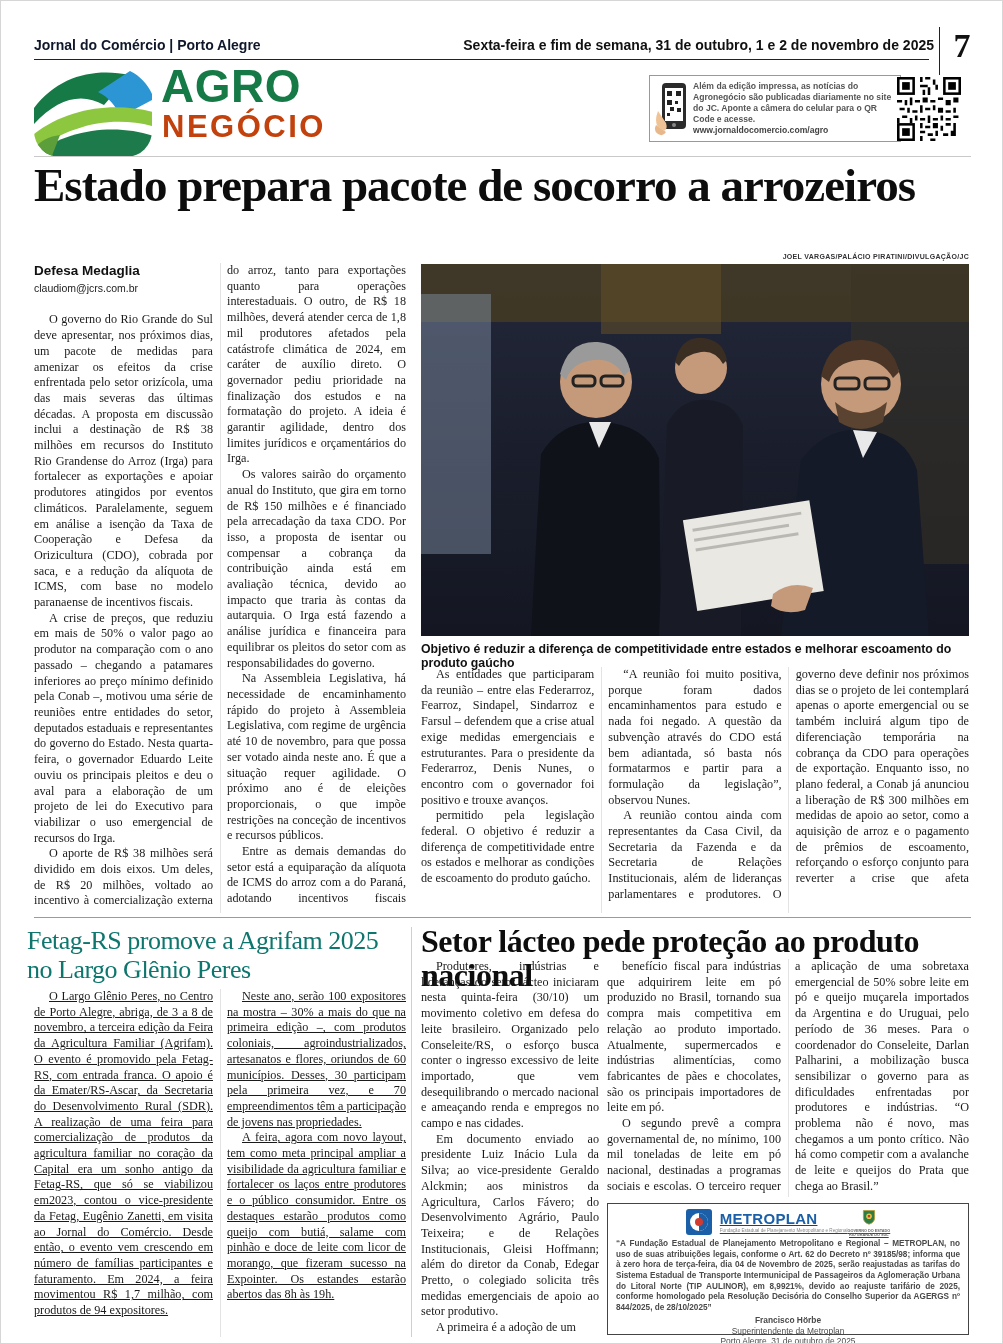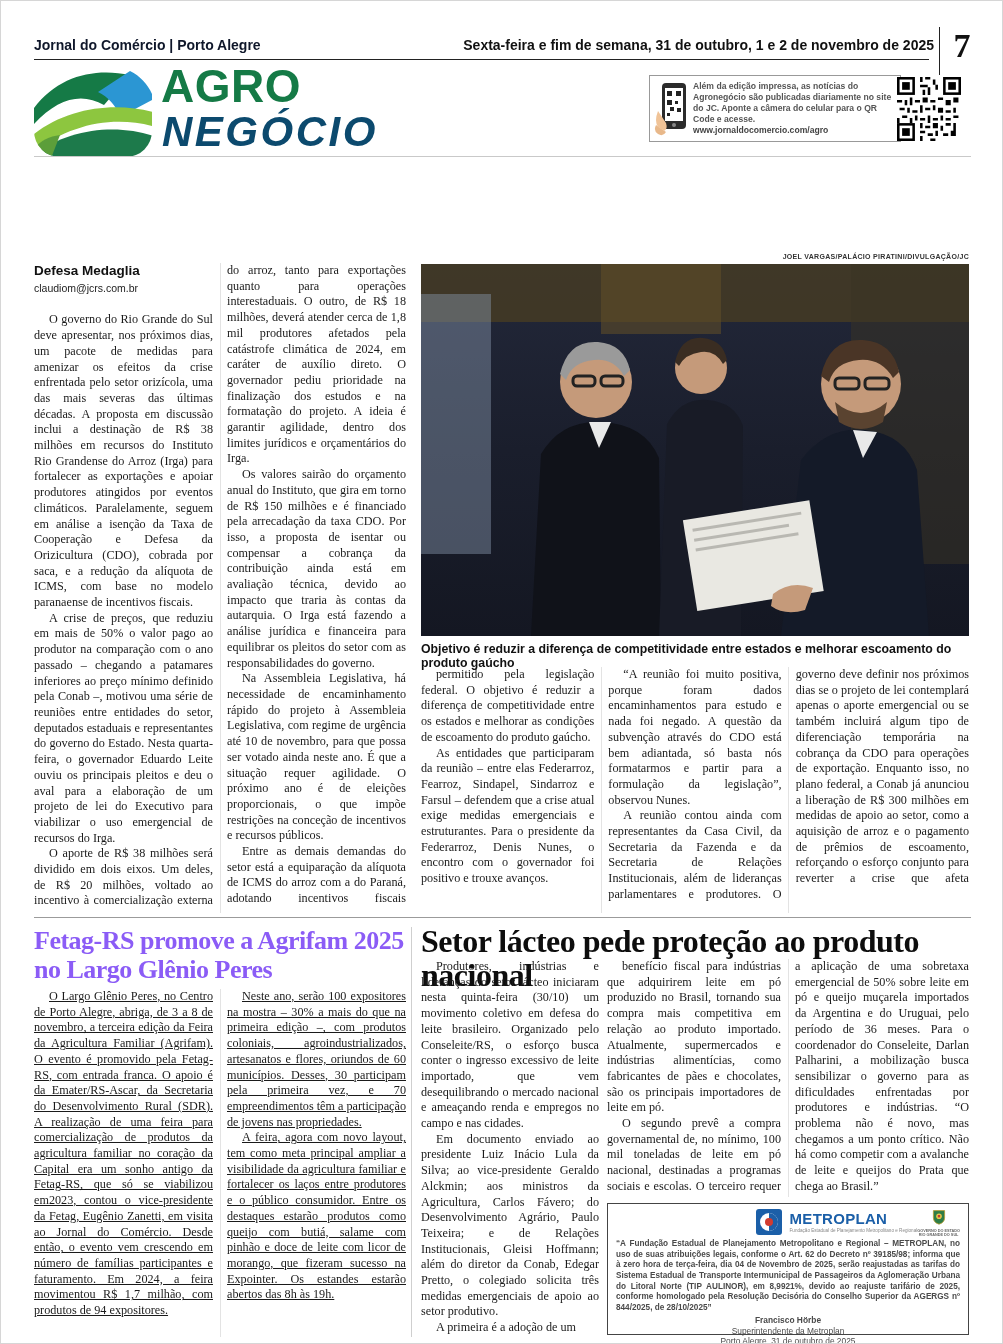--- a/index.html
+++ b/index.html
@@ -18,22 +18,22 @@
   .pagenum-rule { position:absolute; right:62px; top:26px; width:1px; height:48px; background:#222; }
   .pagenum { position:absolute; right:20px; top:26px; width:40px; text-align:center;
     font-family:"Liberation Serif", serif; font-weight:bold; font-size:34px; color:#111; }
 
   
   .logo-mark { position:absolute; left:33px; top:64px; width:118px; height:92px; }
   .logo-word1 { position:absolute; left:160px; top:62px;
     font-family:"Liberation Sans", sans-serif; font-weight:bold; font-size:46px; line-height:1;
     letter-spacing:0.5px; color:#157a46; }
   .logo-word2 { position:absolute; left:161px; top:110px;
-    font-family:"Liberation Sans", sans-serif; font-weight:bold; font-size:42px; line-height:1;
-    letter-spacing:2.5px; color:#0c4a6e;font-style:italic; }
+    font-family:"Liberation Sans", sans-serif; font-weight:bold; font-size:31px; line-height:1;
+    letter-spacing:2.5px; color:#c2410c; }
   .band-rule { position:absolute; left:33px; top:155px; width:937px; height:1px; background:#c9c9c9; }
 
   .promo-box { position:absolute; left:648px; top:74px; width:252px; height:67px;
     border:1px solid #999; display:flex; align-items:center; padding:4px 6px 4px 4px; gap:5px; }
   .promo-phone { flex:0 0 34px; height:56px; position:relative; }
   .promo-text { font-family:"Liberation Sans", sans-serif; font-size:8.6px; line-height:1.28;
     color:#555; font-weight:bold; }
   .promo-url { color:#444; }
   .promo-qr { position:absolute; left:896px; top:76px; width:64px; height:64px; }
 
@@ -56,35 +56,35 @@
 
   .photo { position:absolute; left:420px; top:263px; width:548px; height:372px; background:#1c2030; }
   .caption { position:absolute; left:420px; top:641px; width:548px;
     font-family:"Liberation Sans", sans-serif; font-weight:bold; font-size:12.3px; color:#111; }
   .bodyB { position:absolute; left:420px; top:666px; width:548px; height:246px; column-count:3; }
 
   .story-divider { position:absolute; left:33px; top:916px; width:937px; height:1px; background:#9b9b9b; }
   .vert-divider { position:absolute; left:410px; top:926px; width:1px; height:410px; background:#cfcfcf; }
 
   
-  .headline2 { position:absolute; left:33px; top:926px; width:380px;
-    font-weight:bold; font-size:26px; line-height:1.1; letter-spacing:-0.5px; color:#8b5cf6; }
+  .headline2 { position:absolute; left:26px; top:926px; width:380px;
+    font-weight:normal; font-size:26px; line-height:1.1; letter-spacing:-0.5px; color:#0f766e; }
   .bodyFetag { position:absolute; left:33px; top:988px; width:372px; height:348px; column-count:2;text-decoration:underline; }
 
   
   .headline3 { position:absolute; left:420px; top:924px; width:550px;
     font-weight:bold; font-size:32px; line-height:1.05; letter-spacing:-0.5px; color:#0d0d0d; }
   .bodyLacteo1 { position:absolute; left:420px; top:958px; width:178px; height:378px; column-count:1; }
   .bodyLacteo2 { position:absolute; left:606px; top:958px; width:362px; height:238px; column-count:2; }
 
   
   .ad { position:absolute; left:606px; top:1202px; width:362px; height:132px;
     border:1px solid #444; padding:5px 8px 4px 8px;
     font-family:"Liberation Sans", sans-serif; color:#3c3c3c; }
-  .ad-header { display:flex; align-items:flex-start; justify-content:flex-end; height:30px; }
+  .ad-header { display:flex; align-items:flex-start; justify-content:center; height:30px;text-decoration:underline; }
   .ad-brandwrap { display:flex; align-items:center; gap:4px; }
   .ad-brand { font-weight:bold; font-size:15px; color:#1b5fa8; letter-spacing:0.3px; line-height:1; }
   .ad-brand-sub { font-size:4.6px; color:#888; margin-top:2px; line-height:1.2; }
   .ad-crest { text-align:center; }
   .ad-crest-caption { font-size:3.8px; color:#666; font-weight:bold; line-height:1.1; }
   .ad-body { font-size:8.2px; line-height:1.3; text-align:justify; font-weight:bold; color:#4a4a4a; }
   .ad-sign { text-align:center; font-size:8.4px; line-height:1.3; color:#4a4a4a; margin-top:1px; }
   .ad-sign-name { font-weight:bold; }
 </style>
 </head>
@@ -150,20 +150,21 @@
         <rect x="1" y="19" width="5" height="5"></rect>
     </g>
     <g fill="#000">
       <rect x="2" y="2" width="3" height="3"></rect>
         <rect x="20" y="2" width="3" height="3"></rect>
         <rect x="2" y="20" width="3" height="3"></rect>
       <path d="M9 0h1v2h-1zM11 0h2v1h-2zM9 3h3v1h-3zM10 5h1v2h-1zM12 4h1v3h-1zM14 1h1v2h-1zM15 3h1v2h-1zM0 9h2v1h-2zM3 9h1v2h-1zM5 8h1v3h-1zM7 9h2v1h-2zM10 8h2v2h-2zM13 9h2v1h-2zM16 8h2v1h-2zM19 9h2v2h-2zM22 8h2v2h-2zM1 12h2v1h-2zM4 12h1v2h-1zM6 13h2v1h-2zM9 11h1v3h-1zM11 12h2v1h-2zM14 11h1v2h-1zM16 12h2v2h-2zM19 13h2v1h-2zM22 12h1v2h-1zM0 16h1v2h-1zM2 15h2v1h-2zM5 16h1v2h-1zM7 15h1v2h-1zM9 16h2v1h-2zM12 15h1v3h-1zM14 16h2v1h-2zM17 15h1v2h-1zM19 16h2v1h-2zM22 15h2v1h-2zM9 18h1v2h-1zM11 19h2v1h-2zM14 18h2v2h-2zM17 19h1v2h-1zM19 18h2v1h-2zM22 18h1v3h-1zM9 21h2v1h-2zM12 22h2v1h-2zM15 21h1v2h-1zM18 22h2v1h-2zM21 21h2v2h-2zM9 23h1v2h-1zM13 24h2v1h-2z"></path>
     </g>
   </svg>
 
+  <h1 class="headline1">Estado prepara pacote de socorro a arrozeiros</h1>
   <div class="photo-credit">JOEL VARGAS/PALÁCIO PIRATINI/DIVULGAÇÃO/JC</div>
 
   <div class="bodyA body-cols">
     <div class="byline">
       <div class="byline-name">Defesa Medaglia</div>
       <div class="byline-email">claudiom@jcrs.com.br</div>
     </div>
     <p>O governo do Rio Grande do Sul deve apresentar, nos próximos dias, um pacote de medidas para amenizar os efeitos da crise enfrentada pelo setor orizícola, uma das mais severas das últimas décadas. A proposta em discussão inclui a destinação de R$ 38 milhões em recursos do Instituto Rio Grandense do Arroz (Irga) para fortalecer as exportações e apoiar produtores atingidos por eventos climáticos. Paralelamente, seguem em análise a isenção da Taxa de Cooperação e Defesa da Orizicultura (CDO), cobrada por saca, e a redução da alíquota de ICMS, com base no modelo paranaense de incentivos fiscais.</p>
     <p>A crise de preços, que reduziu em mais de 50% o valor pago ao produtor na comparação com o ano passado – chegando a patamares inferiores ao preço mínimo definido pela Conab –, motivou uma série de reuniões entre entidades do setor, deputados estaduais e representantes do governo do Estado. Nesta quarta-feira, o governador Eduardo Leite ouviu os principais pleitos e deu o aval para a elaboração de um projeto de lei do Executivo para viabilizar o uso emergencial de recursos do Irga.</p>
     <p>O aporte de R$ 38 milhões será dividido em dois eixos. Um deles, de R$ 20 milhões, voltado ao incentivo à comercialização externa do arroz, tanto para exportações quanto para operações interestaduais. O outro, de R$ 18 milhões, deverá atender cerca de 1,8 mil produtores afetados pela catástrofe climática de 2024, em caráter de auxílio direto. O governador pediu prioridade na finalização dos estudos e na formatação do projeto. A ideia é garantir agilidade, dentro dos limites jurídicos e orçamentários do Irga.</p>
@@ -209,22 +210,22 @@
       <rect x="268" y="246" width="128" height="92" fill="#e9e8e2"></rect>
       <rect x="276" y="256" width="110" height="3" fill="#b9b8b2"></rect>
       <rect x="276" y="266" width="96" height="3" fill="#b9b8b2"></rect>
       <rect x="276" y="276" width="104" height="3" fill="#b9b8b2"></rect>
     </g>
     <path d="M352 330 q18 -14 40 -6 l-8 22 q-20 6 -34 -4 z" fill="#c59a7a"></path>
   </svg>
   <div class="caption">Objetivo é reduzir a diferença de competitividade entre estados e melhorar escoamento do produto gaúcho</div>
 
   <div class="bodyB body-cols">
+    <p>As entidades que participaram da reunião – entre elas Federarroz, Fearroz, Sindapel, Sindarroz e Farsul – defendem que a crise atual exige medidas emergenciais e estruturantes. Para o presidente da Federarroz, Denis Nunes, o encontro com o governador foi positivo e trouxe avanços.</p>
     <p>permitido pela legislação federal. O objetivo é reduzir a diferença de competitividade entre os estados e melhorar as condições de escoamento do produto gaúcho.</p>
-    <p>As entidades que participaram da reunião – entre elas Federarroz, Fearroz, Sindapel, Sindarroz e Farsul – defendem que a crise atual exige medidas emergenciais e estruturantes. Para o presidente da Federarroz, Denis Nunes, o encontro com o governador foi positivo e trouxe avanços.</p>
     <p>“A reunião foi muito positiva, porque foram dados encaminhamentos para estudo e nada foi negado. A questão da subvenção através do CDO está bem adiantada, só basta nós formatarmos e partir para a formulação da legislação”, observou Nunes.</p>
     <p>A reunião contou ainda com representantes da Casa Civil, da Secretaria da Fazenda e da Secretaria de Relações Institucionais, além de lideranças parlamentares e produtores. O governo deve definir nos próximos dias se o projeto de lei contemplará apenas o aporte emergencial ou se também incluirá algum tipo de diferenciação temporária na cobrança da CDO para operações de exportação. Enquanto isso, no plano federal, a Conab já anunciou a liberação de R$ 300 milhões em medidas de apoio ao setor, como a aquisição de arroz e o pagamento de prêmios de escoamento, reforçando o esforço conjunto para reverter a crise que afeta produtores e indústrias em todo o Estado.</p>
   </div>
 
   <div class="story-divider"></div>
   <div class="vert-divider"></div>
 
   <h2 class="headline2">Fetag-RS promove a Agrifam 2025 no Largo Glênio Peres</h2>
   <div class="bodyFetag body-cols">
     <p>O Largo Glênio Peres, no Centro de Porto Alegre, abriga, de 3 a 8 de novembro, a terceira edição da Feira da Agricultura Familiar (Agrifam). O evento é promovido pela Fetag-RS, com entrada franca. O apoio é da Emater/RS-Ascar, da Secretaria do Desenvolvimento Rural (SDR). A realização de uma feira para comercialização de produtos da agricultura familiar no coração da Capital era um sonho antigo da Fetag-RS, que só se viabilizou em2023, contou o vice-presidente da Fetag, Eugênio Zanetti, em visita ao Jornal do Comércio. Desde então, o evento vem crescendo em número de famílias participantes e faturamento. Em 2024, a feira movimentou R$ 1,7 milhão, com produtos de 94 expositores.</p>

